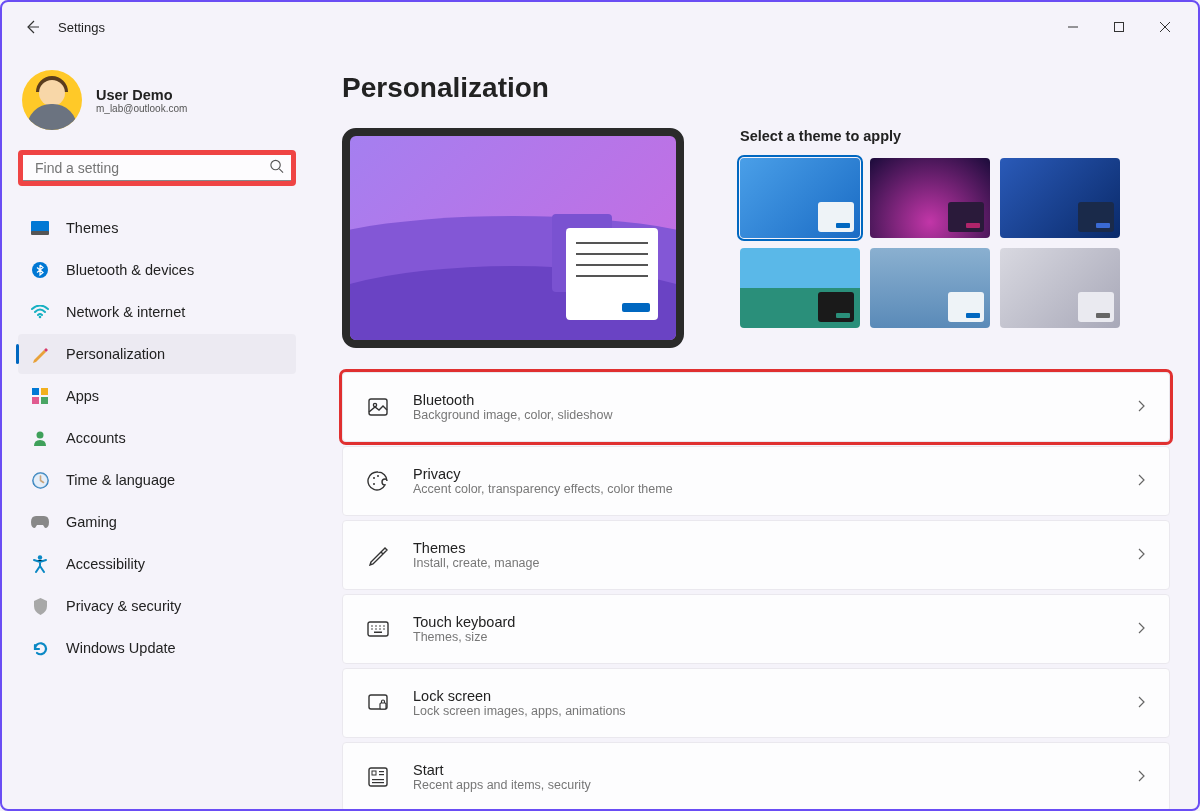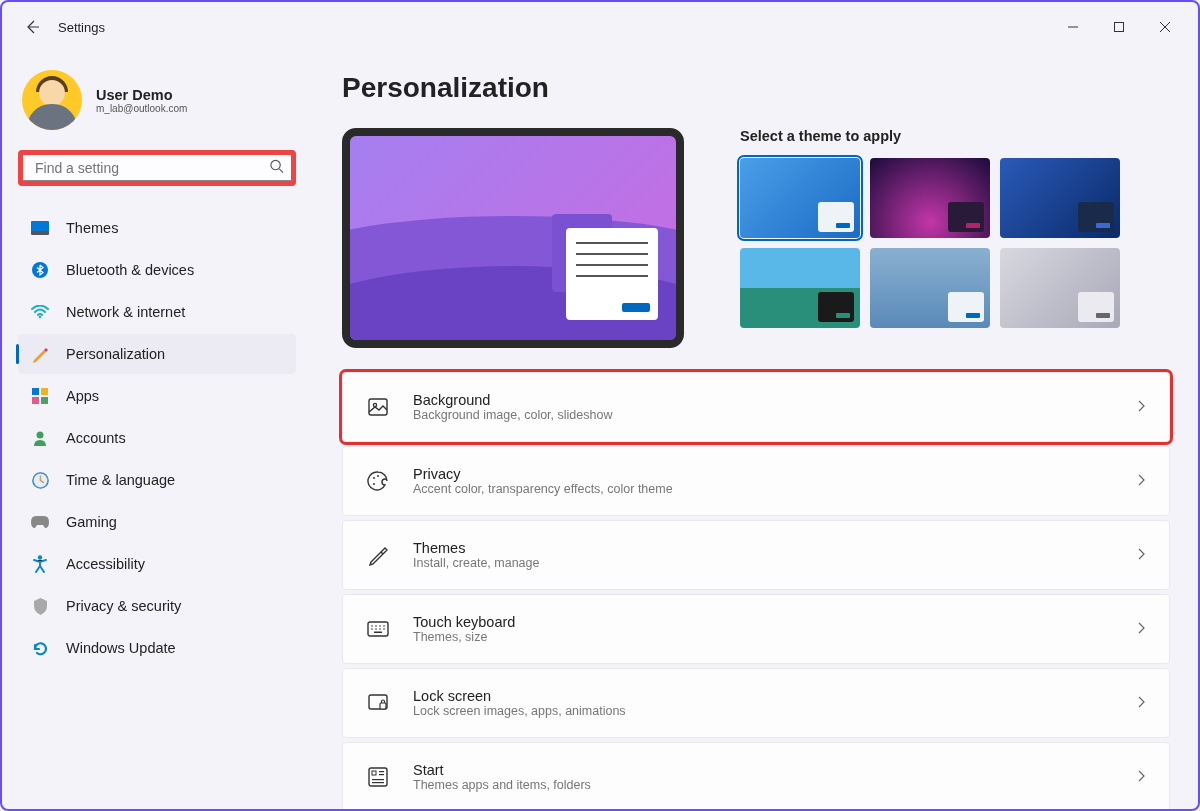--- a/index.html
+++ b/index.html
@@ -283,21 +283,21 @@
     <div class="settings-list">
       <div class="settings-item highlighted">
         <span class="item-icon">
             <svg width="22" height="22" viewBox="0 0 22 22">
               <rect x="2" y="3" width="18" height="16" rx="2" stroke="currentColor" stroke-width="1.4" fill="none"></rect>
               <circle cx="8" cy="9" r="1.6" stroke="currentColor" stroke-width="1.4" fill="none"></circle>
               <path d="M2 16 L8 11 L12 14 L16 10 L20 14" stroke="currentColor" stroke-width="1.4" fill="none"></path>
             </svg>
           </span>
         <div class="item-text">
-            <div class="item-title">Background</div>
+            <div class="item-title">Bluetooth</div>
             <div class="item-sub">Background image, color, slideshow</div>
           </div>
         <span class="chevron"><svg width="12" height="12" viewBox="0 0 12 12">
               <path d="M4 1 L9 6 L4 11" stroke="currentColor" stroke-width="1.2" fill="none"></path>
             </svg></span>
       </div>
       <div class="settings-item">
         <span class="item-icon">
             <svg width="22" height="22" viewBox="0 0 22 22">
               <path d="M11 2 A9 9 0 1 0 18 15 Q15 15 15 12 Q15 9 18 9 Q20 9 20 11 A9 9 0 0 0 11 2 Z" stroke="currentColor" stroke-width="1.4" fill="none"></path>
@@ -373,21 +373,21 @@
               <rect x="1" y="1" width="18" height="18" rx="2" stroke="currentColor" stroke-width="1.4" fill="none"></rect>
               <rect x="4" y="4" width="4" height="4" stroke="currentColor" stroke-width="1" fill="none"></rect>
               <rect x="11" y="4" width="5" height="1.2" fill="currentColor"></rect>
               <rect x="11" y="7" width="5" height="1.2" fill="currentColor"></rect>
               <rect x="4" y="12" width="12" height="1.2" fill="currentColor"></rect>
               <rect x="4" y="15" width="12" height="1.2" fill="currentColor"></rect>
             </svg>
           </span>
         <div class="item-text">
             <div class="item-title">Start</div>
-            <div class="item-sub">Themes apps and items, folders</div>
+            <div class="item-sub">Recent apps and items, security</div>
           </div>
         <span class="chevron"><svg width="12" height="12" viewBox="0 0 12 12">
               <path d="M4 1 L9 6 L4 11" stroke="currentColor" stroke-width="1.2" fill="none"></path>
             </svg></span>
       </div>
     </div>
   </main>
 </div>
 
 </body></html>

